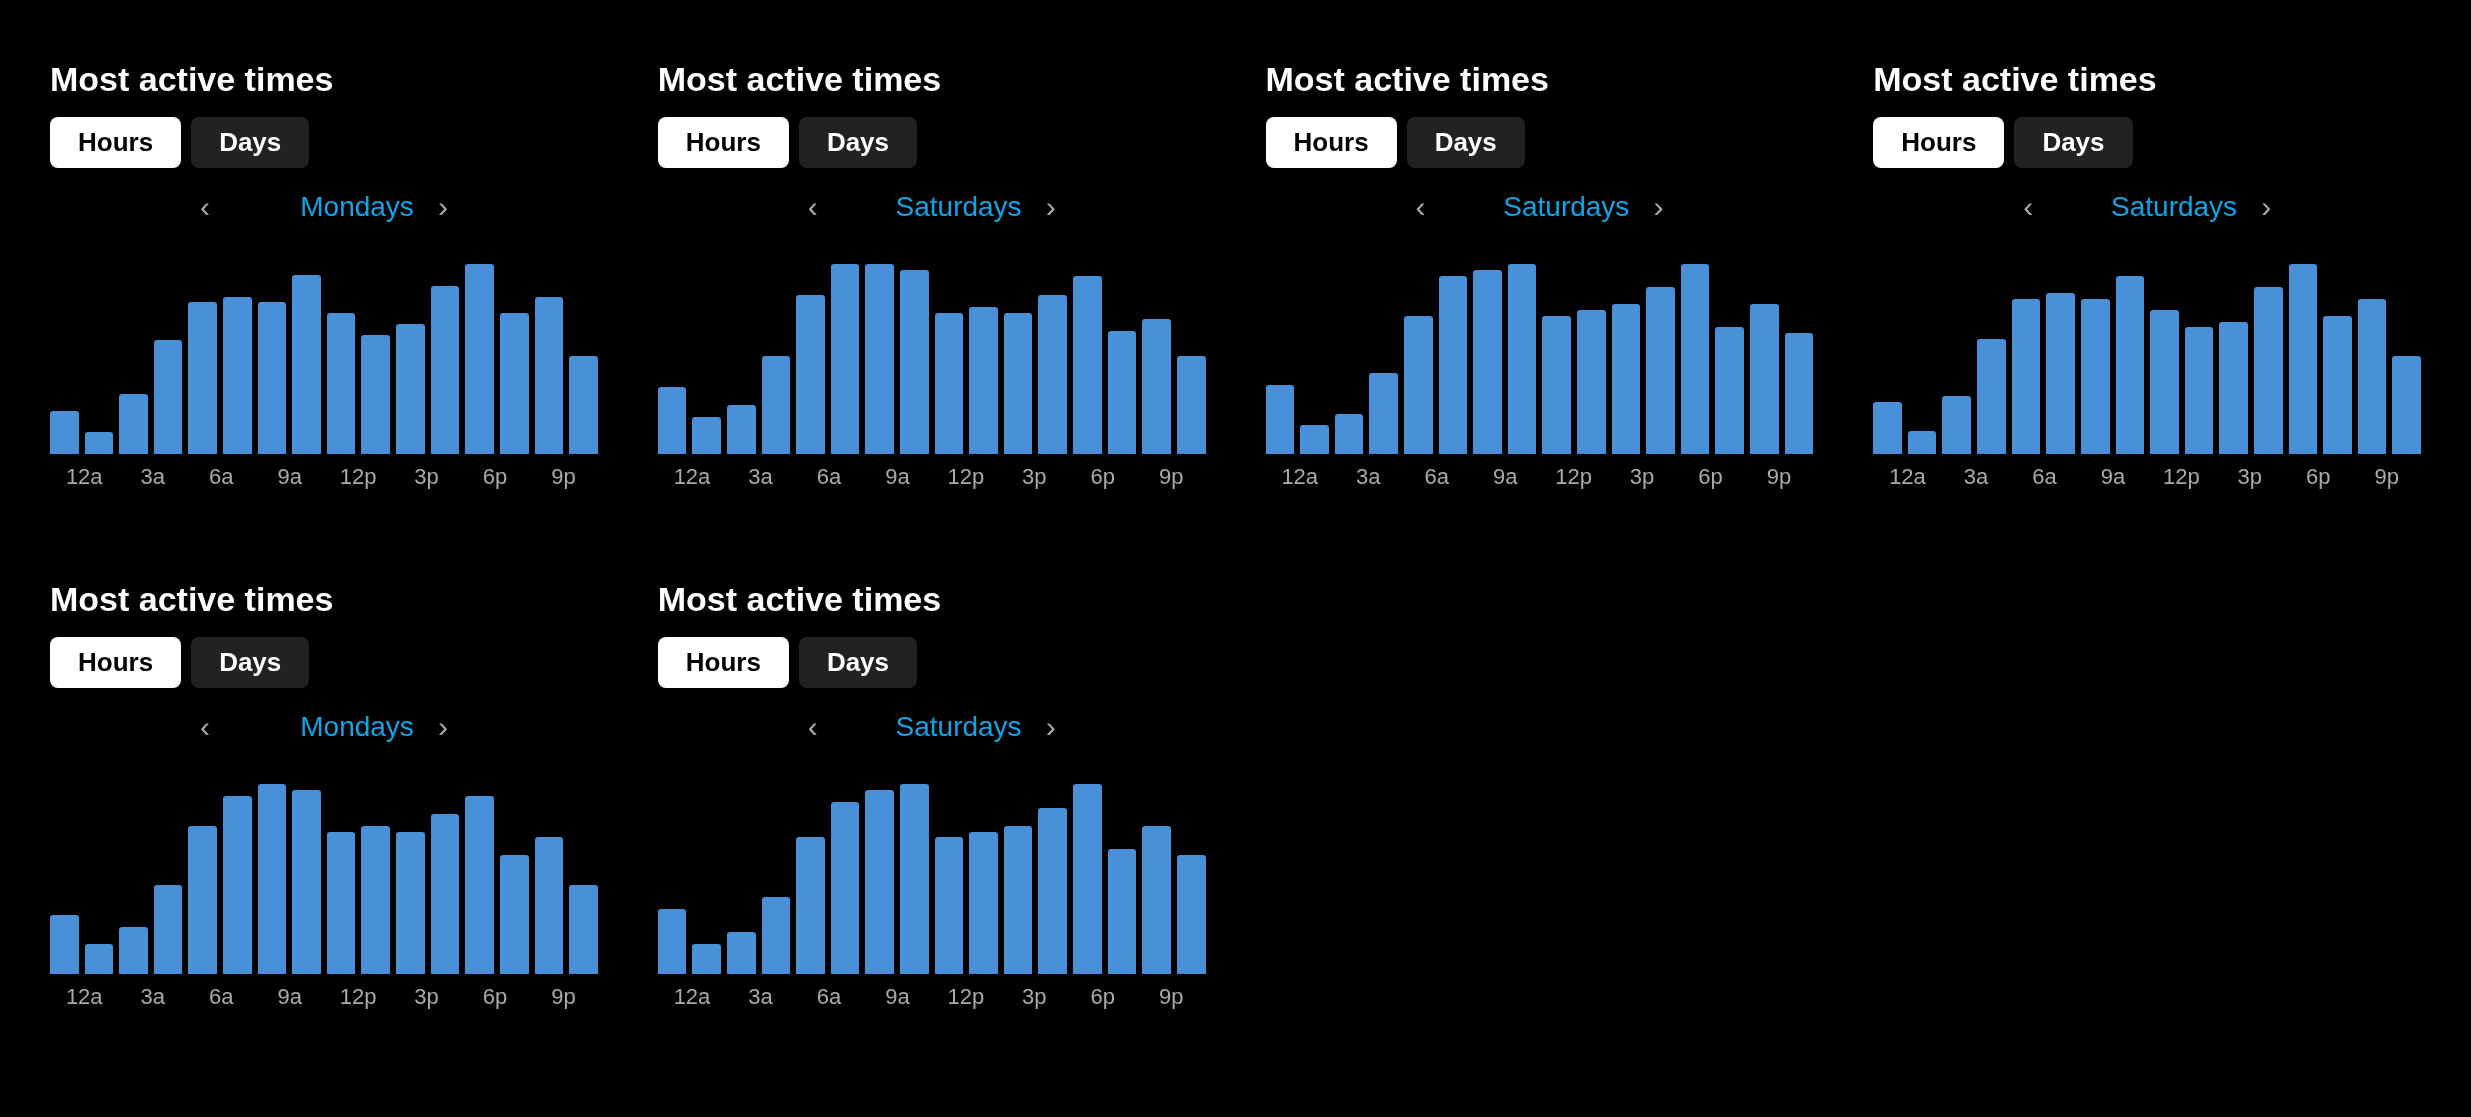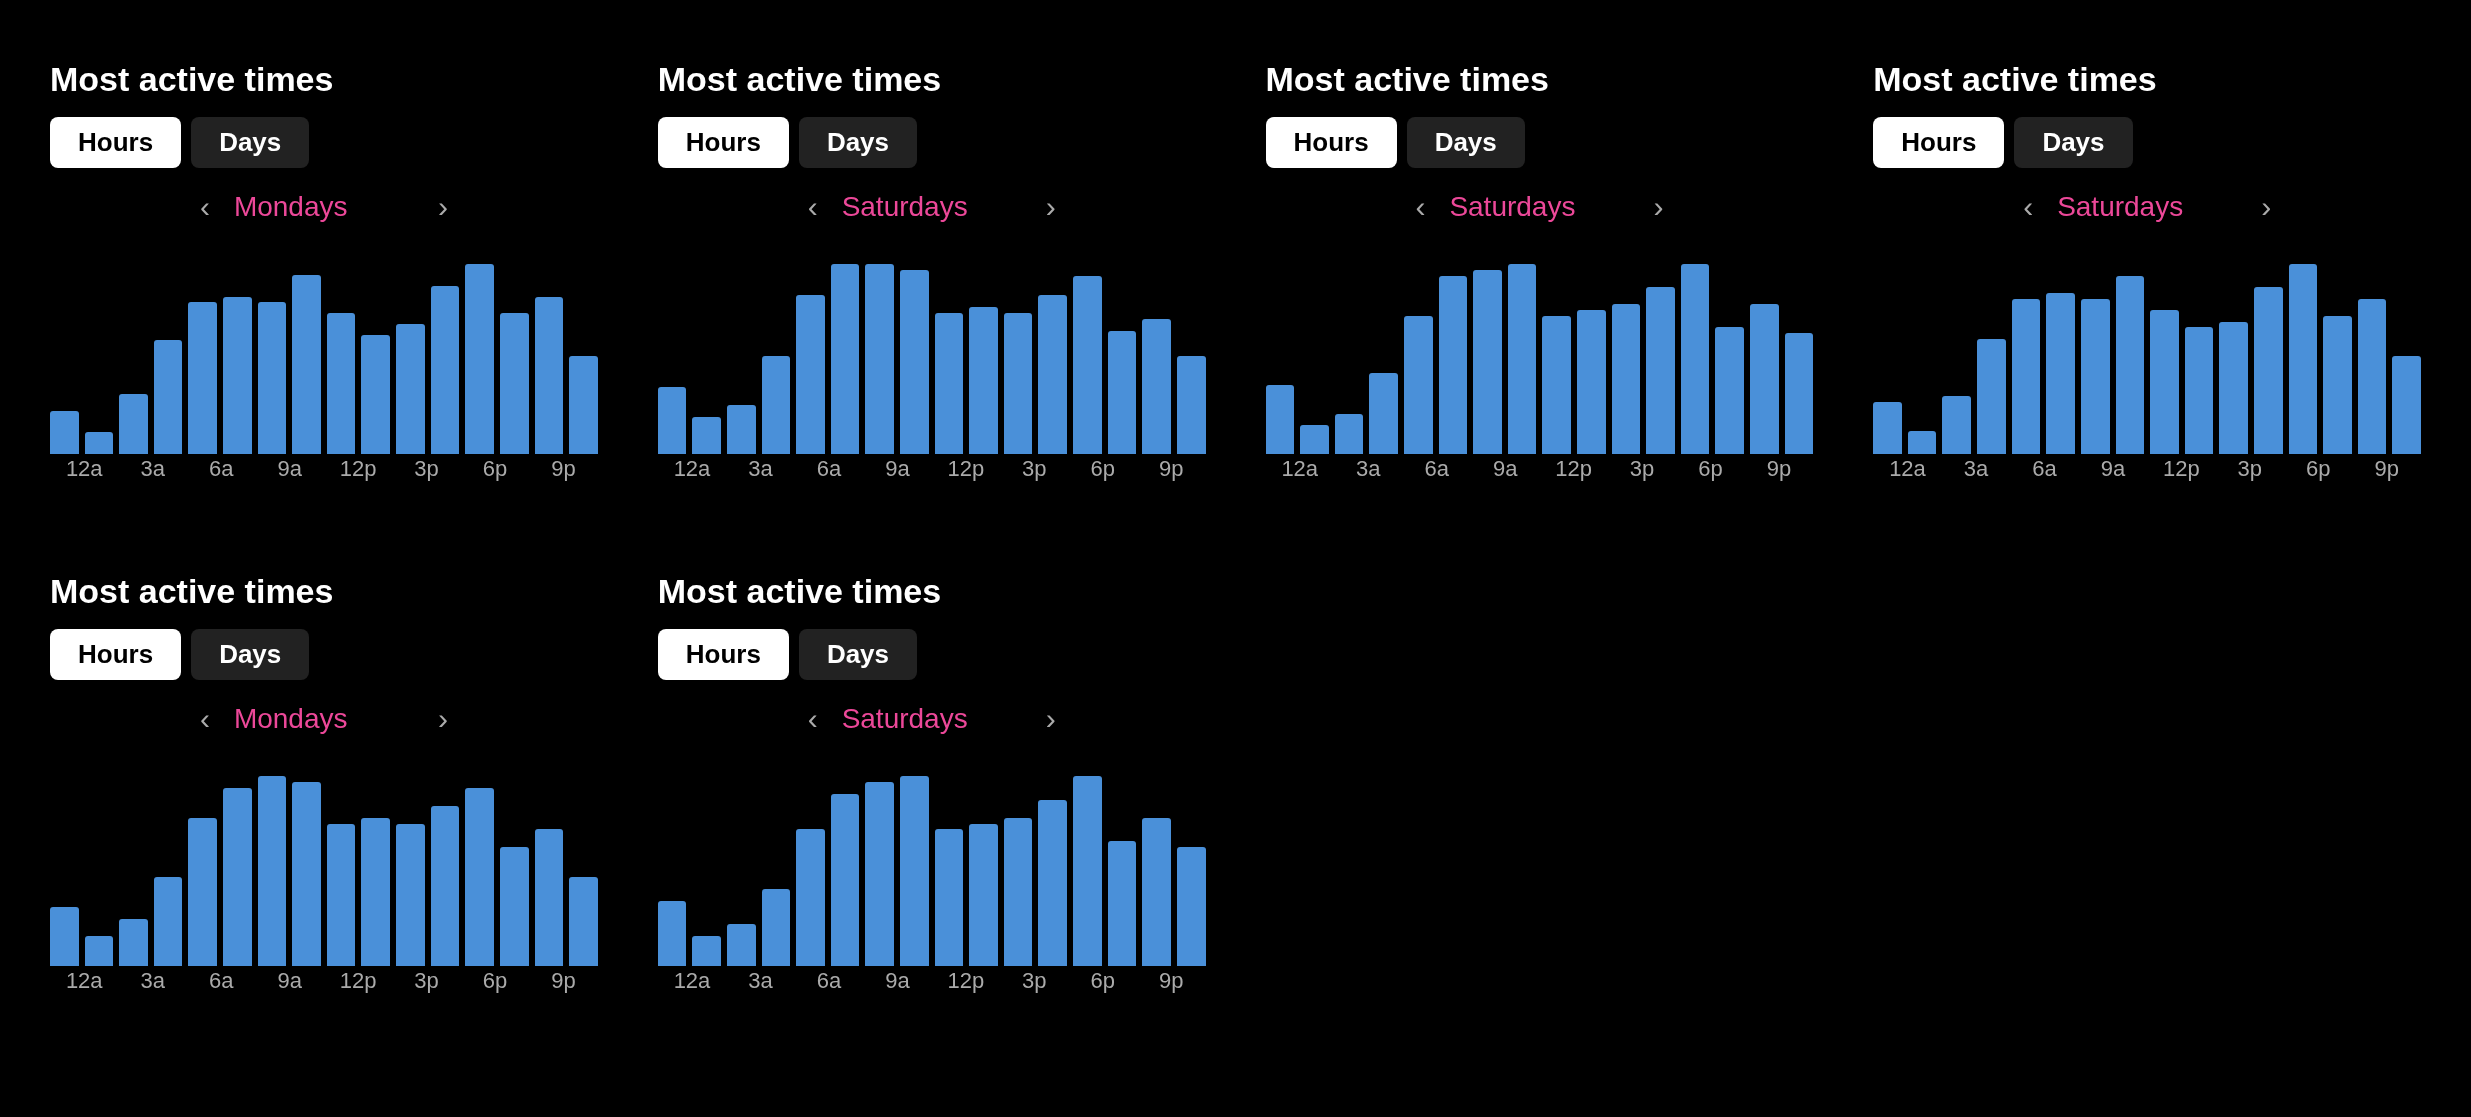--- a/index.html
+++ b/index.html
@@ -54,43 +54,43 @@
       margin-bottom: 30px;
     }
     .nav-arrow {
       font-size: 30px;
       color: #aaa;
       cursor: pointer;
       user-select: none;
     }
     .nav-day {
       font-size: 28px;
-      color: #ec4899;
+      color: #0ea5e9;
       min-width: 180px;
-      text-align: left;
+      text-align: right;
     }
     .chart-area {
       width: 100%;
       height: 200px;
       display: flex;
       align-items: flex-end;
       gap: 6px;
       padding-bottom: 0;
       position: relative;
     }
     .bar {
       flex: 1;
       background: #4A90D9;
       border-radius: 3px 3px 0 0;
       min-width: 0;
     }
     .x-labels {
       display: flex;
       justify-content: space-between;
-      margin-top: 2px;
+      margin-top: 10px;
       padding: 0 0px;
     }
     .x-label {
       font-size: 22px;
       color: #aaa;
       text-align: center;
       flex: 1;
     }
   </style>
 </head>

